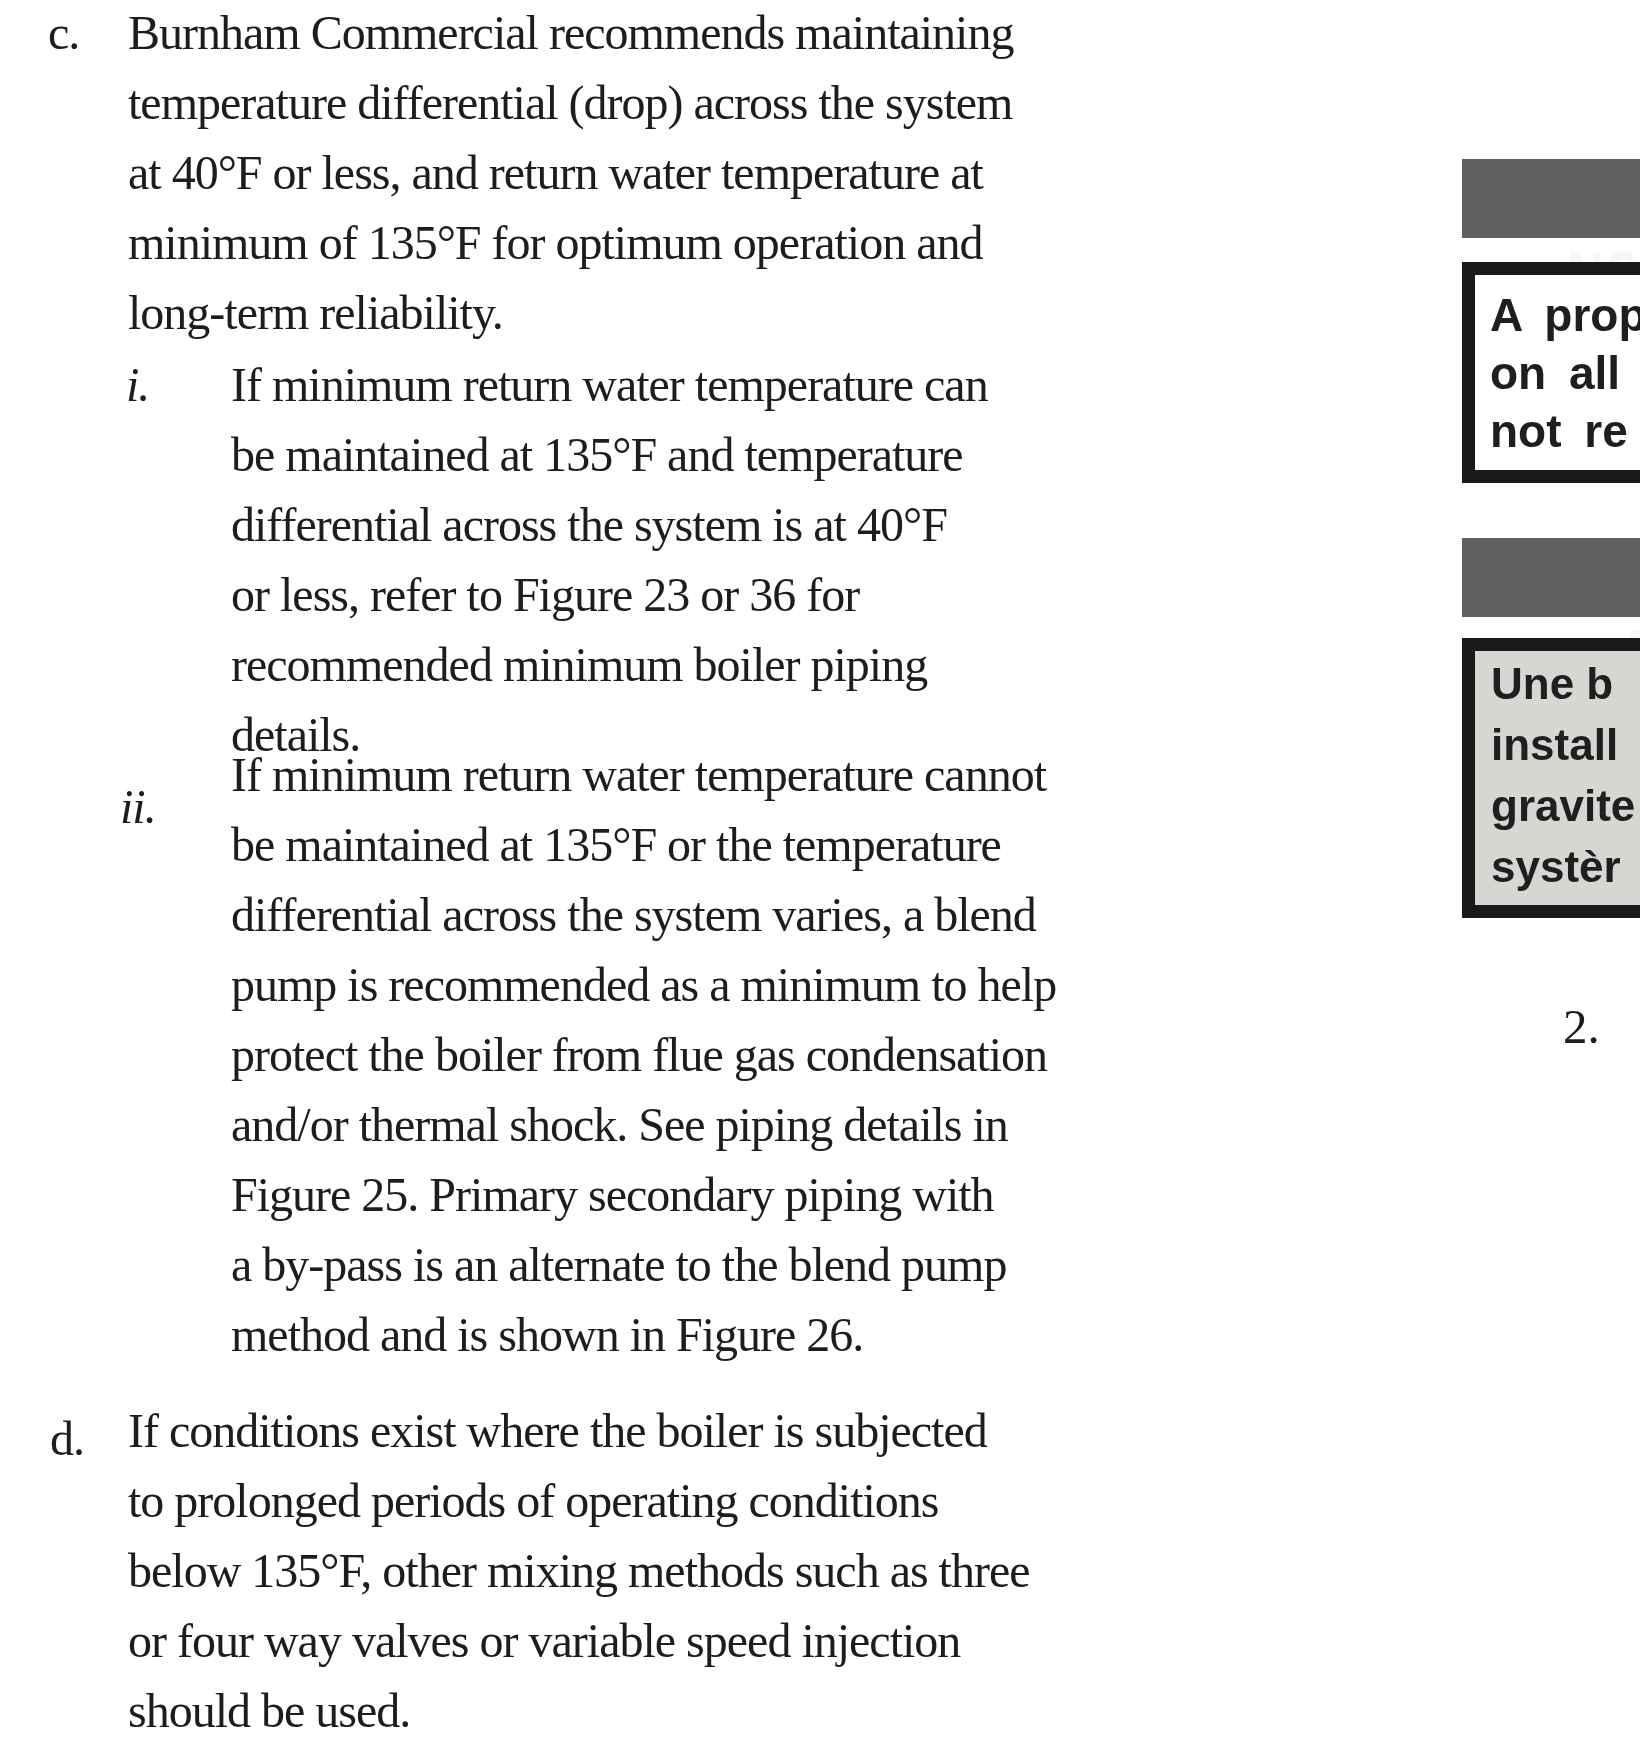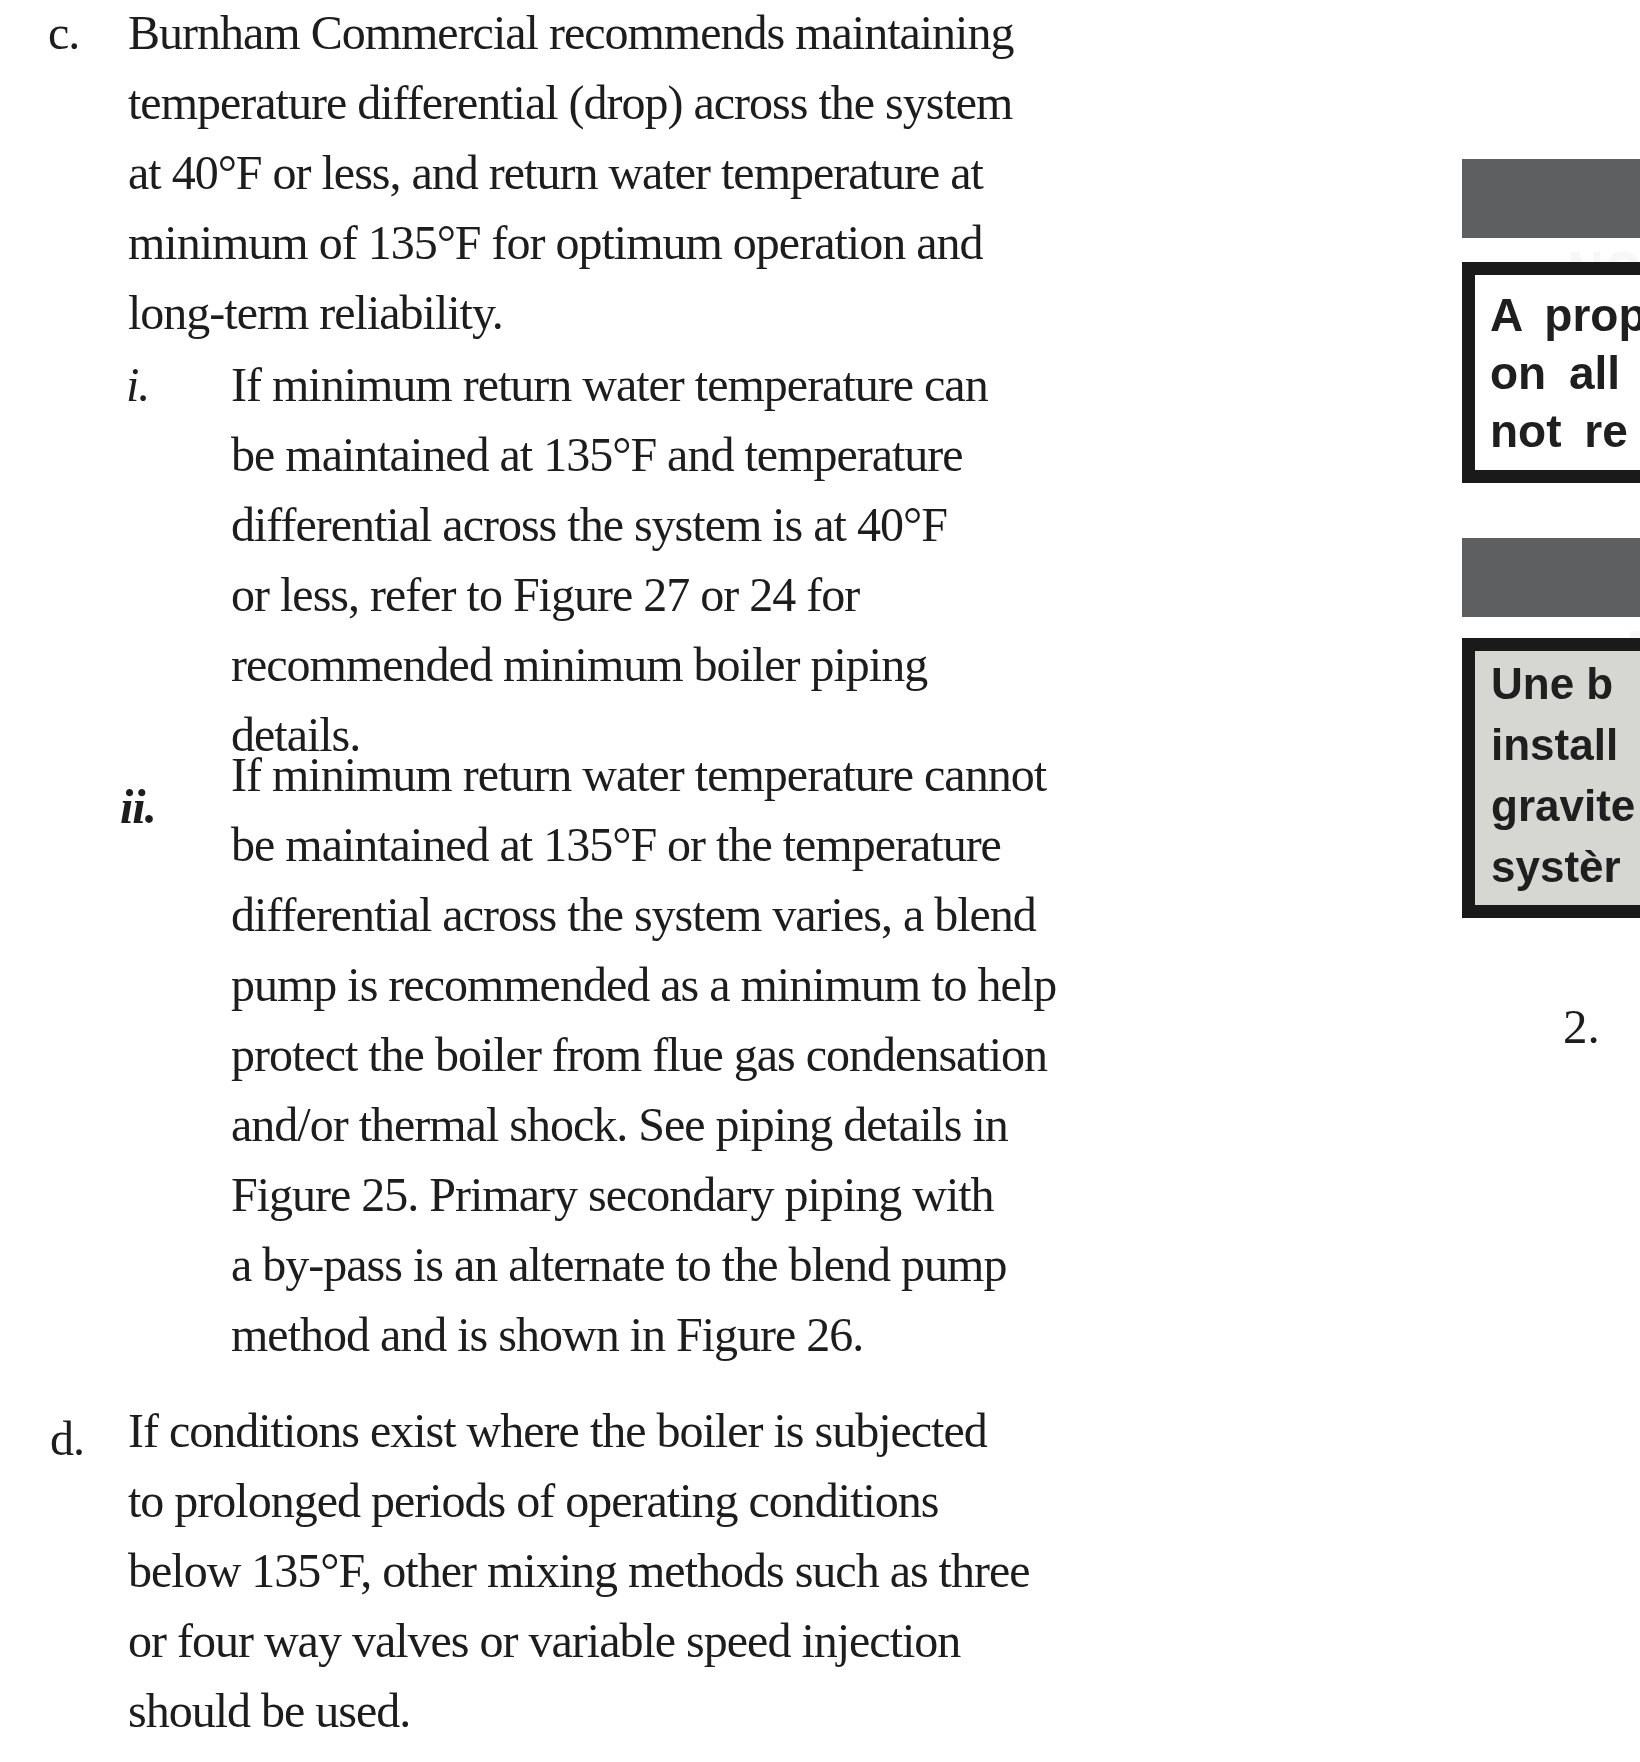--- a/index.html
+++ b/index.html
@@ -99,25 +99,25 @@
   <div class="para" style="left:128px; top:-2px;">Burnham Commercial recommends maintaining
 temperature differential (drop) across the system
 at 40°F or less, and return water temperature at
 minimum of 135°F for optimum operation and
 long-term reliability.</div>
 
   <div class="marker italic" style="left:126px; top:350px;">i.</div>
   <div class="para" style="left:231px; top:350px;">If minimum return water temperature can
 be maintained at 135°F and temperature
 differential across the system is at 40°F
-or less, refer to Figure 27 or 24 for
+or less, refer to Figure 23 or 36 for
 recommended minimum boiler piping
 details.</div>
 
-  <div class="marker italic" style="left:120px; top:772px;font-weight:bold;">ii.</div>
+  <div class="marker italic" style="left:120px; top:772px;">ii.</div>
   <div class="para" style="left:231px; top:740px;">If minimum return water temperature cannot
 be maintained at 135°F or the temperature
 differential across the system varies, a blend
 pump is recommended as a minimum to help
 protect the boiler from flue gas condensation
 and/or thermal shock. See piping details in
 Figure 25. Primary secondary piping with
 a by-pass is an alternate to the blend pump
 method and is shown in Figure 26.</div>
 

